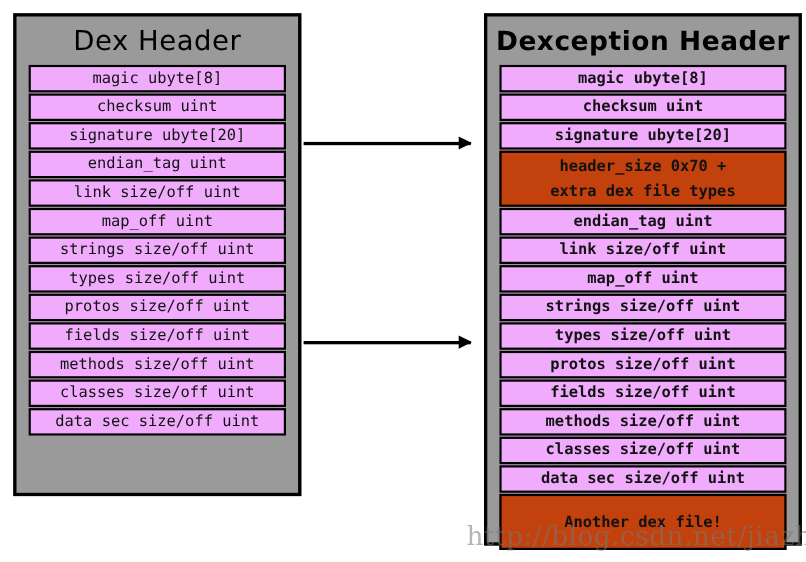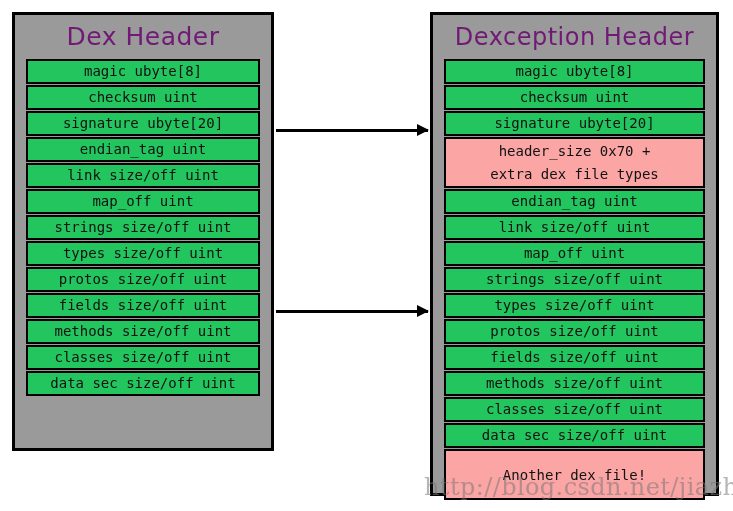--- a/index.html
+++ b/index.html
@@ -29,31 +29,32 @@
     border: 3px solid #000000;
     box-sizing: border-box;
   }
   #panel-left {
     left: 12px;
     top: 12px;
     width: 262px;
     height: 439px;
   }
   #panel-right {
-    left: 430px;
+    left: 440px;
     top: 12px;
     width: 289px;
     height: 484px;
+    font-weight: bold;
   }
 
   .panel-title {
     text-align: center;
     font-size: 25px;
     line-height: 44px;
-    color: #701a75;
+    color: #000000;
     font-family: "DejaVu Sans", "Liberation Sans", sans-serif;
     letter-spacing: 0.5px;
     white-space: nowrap;
   }
   #panel-right .panel-title { font-size: 24px; }
 
   .rows {
     position: relative;
   }
   #panel-left .rows { margin: 0 11px; }
@@ -65,22 +66,22 @@
     height: 25px;
     margin-bottom: 1px;
     text-align: center;
     font-size: 14px;
     line-height: 21px;
     color: #121212;
     white-space: nowrap;
     overflow: hidden;
     font-family: "DejaVu Sans Mono", "Liberation Mono", monospace;
   }
-  .row.green { background: #22c55e; }
-  .row.red   { background: #fca5a5; }
+  .row.green { background: #f0abfc; }
+  .row.red   { background: #c2410c; }
   .row.tall  { height: 51px; line-height: 23px; padding-top: 1px; }
   .row.tall .line { display: block; }
 
   
   .arrow {
     position: absolute;
     height: 3px;
     background: #000000;
   }
   .arrow::after {

